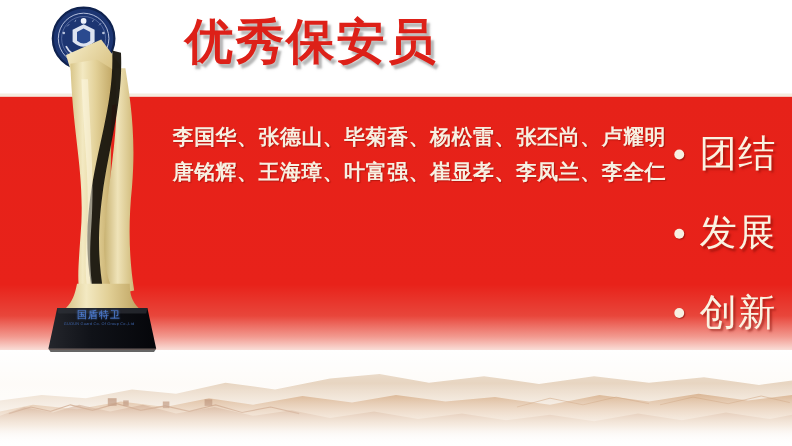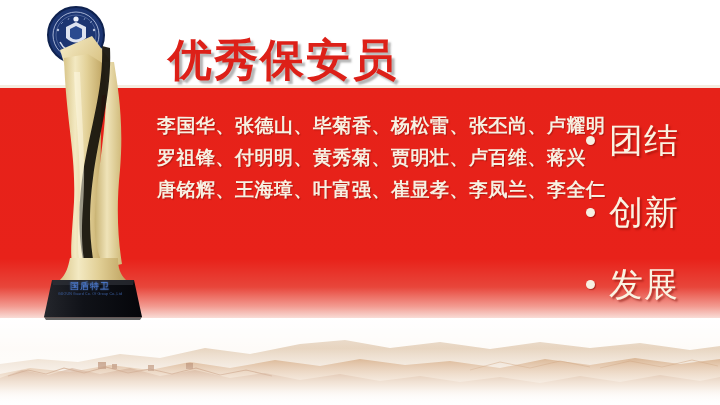--- a/index.html
+++ b/index.html
@@ -101,21 +101,20 @@
     left: 168px;
     top: 12px;
     font-family: "DejaVu Serif", "Liberation Serif", serif;
     font-size: 44px;
     font-weight: bold;
     color: #dd2018;
     letter-spacing: 2px;
     line-height: 54px;
     text-shadow: 3px 3px 2px rgba(120,120,120,0.55);
     white-space: nowrap;
-    margin-top: 21px;
   }
 
   
   .names {
     position: absolute;
     left: 157px;
     top: 110px;
     width: 410px;
   }
   .name-line {
@@ -132,20 +131,21 @@
   .slogans {
     position: absolute;
     left: 586px;
     top: 104px;
     width: 120px;
   }
   .slogan-row {
     display: flex;
     align-items: center;
     height: 72px;
+    justify-content: flex-end;
   }
   .slogan-bullet {
     width: 9px;
     height: 9px;
     border-radius: 50%;
     background: #f7f0e2;
     margin-right: 14px;
     flex: 0 0 auto;
     box-shadow: 1px 1px 1px rgba(120,10,5,0.5);
   }
@@ -306,32 +306,31 @@
     </svg>
   </div>
 
   <div class="trophy-base-text">国盾特卫</div>
   <div class="trophy-base-sub">GUOUN Guard Co. Of Group Co.,Ltd</div>
 
   <div class="title">优秀保安员</div>
 
   <div class="names">
     <div class="name-line">李国华、张德山、毕菊香、杨松雷、张丕尚、卢耀明</div>
-    <div class="name-line">罗祖锋、付明明、黄秀菊、贾明壮、卢百维、蒋兴</div>
     <div class="name-line">唐铭辉、王海璋、叶富强、崔显孝、李凤兰、李全仁</div>
   </div>
 
   <div class="slogans">
     <div class="slogan-row">
       <span class="slogan-bullet"></span>
       <span class="slogan-text">团结</span>
     </div>
     <div class="slogan-row">
       <span class="slogan-bullet"></span>
-      <span class="slogan-text">创新</span>
+      <span class="slogan-text">发展</span>
     </div>
     <div class="slogan-row">
       <span class="slogan-bullet"></span>
-      <span class="slogan-text">发展</span>
+      <span class="slogan-text">创新</span>
     </div>
   </div>
 
 </div>
 
 </body></html>

